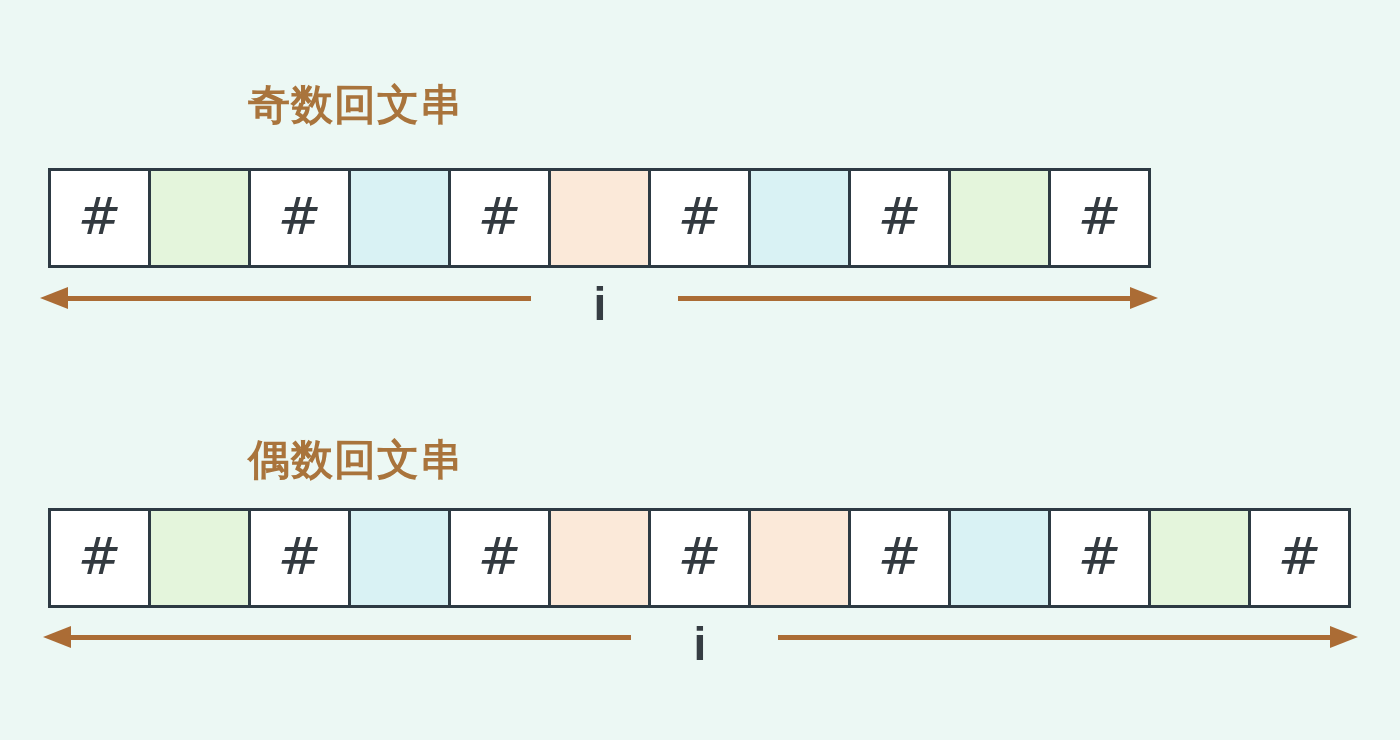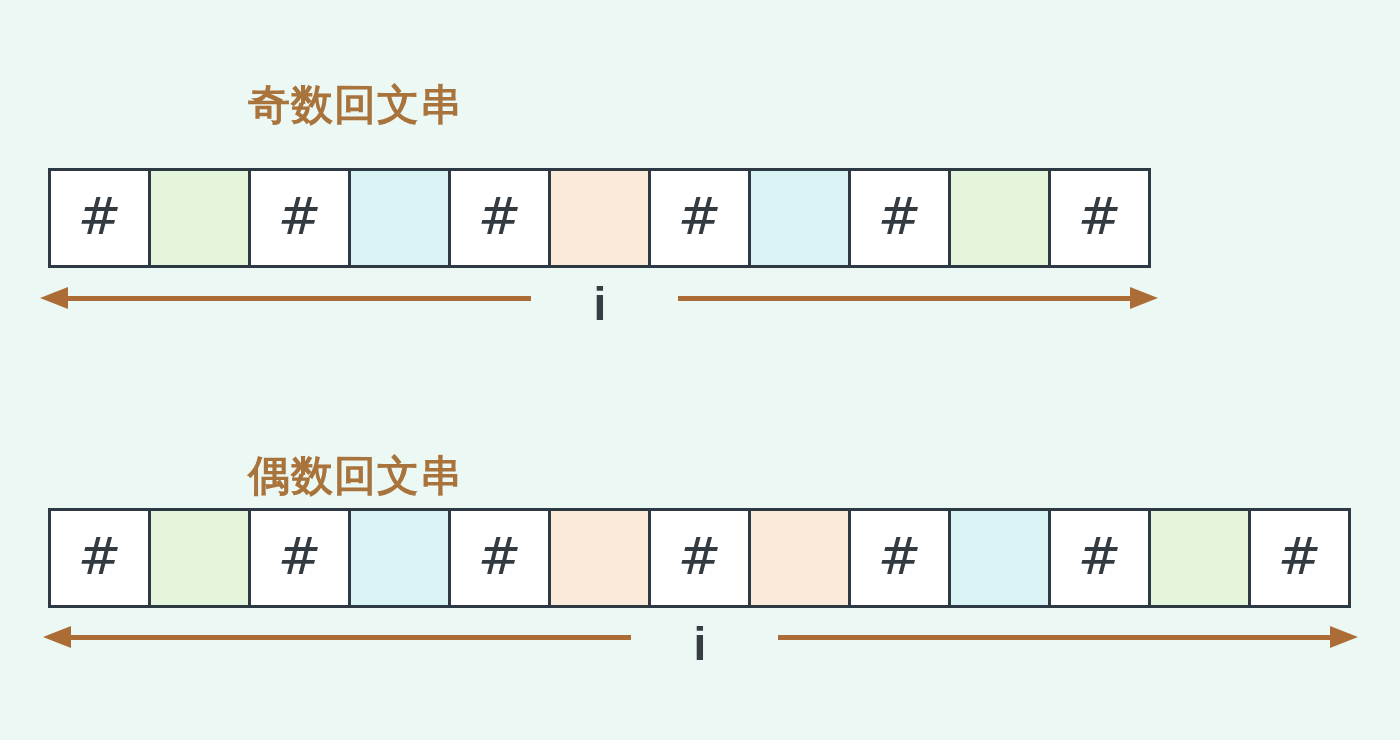--- a/index.html
+++ b/index.html
@@ -11,21 +11,21 @@
   }
   .canvas{position:absolute;inset:0;}
   .section-title{
     position:absolute;
     font-size:42px;font-weight:700;line-height:1.1;
     color:var(--title,#a9743c);
     letter-spacing:1px;
     white-space:nowrap;
   }
   #title-odd{left:248px;top:60px;margin-top:22px;}
-  #title-even{left:248px;top:418px;}
+  #title-even{left:248px;top:402px;}
 
   .cell-row{
     position:absolute;left:48px;
     display:flex;flex-direction:row;
   }
   #row-odd{top:168px;}
   #row-even{top:508px;}
   .cell{
     box-sizing:border-box;
     width:103px;height:100px;

